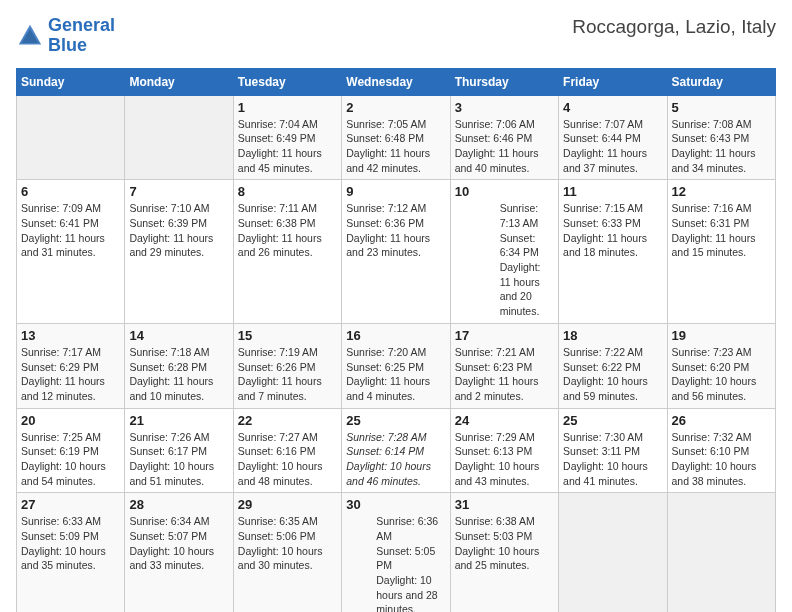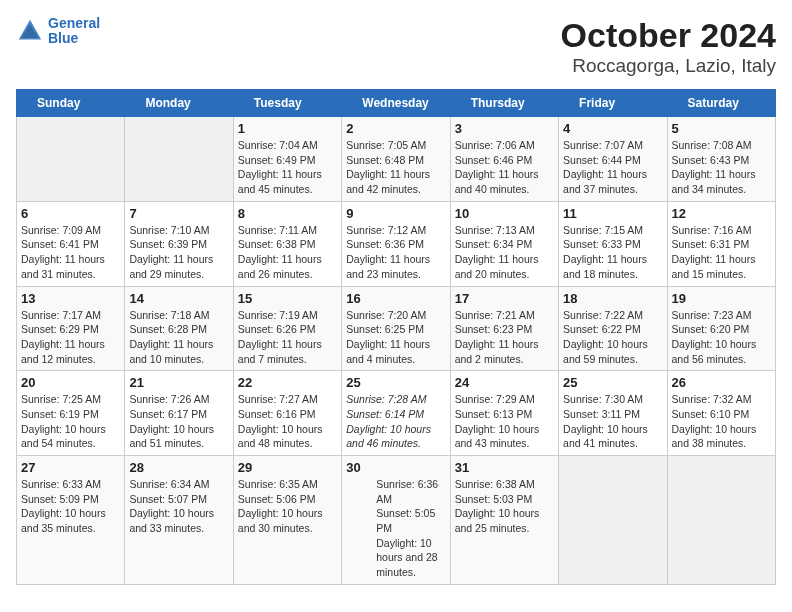--- a/index.html
+++ b/index.html
@@ -14,21 +14,21 @@
       display: flex;
       justify-content: space-between;
       align-items: flex-start;
       margin-bottom: 12px;
     }
     .logo {
       display: flex;
       align-items: center;
     }
     .logo-text {
-      font-size: 14px;
+      font-size: 18px;
       font-weight: bold;
       color: #333;
       line-height: 1.1;
     }
     .logo-text span {
       color: #2a6ebb;
     }
     .logo-icon {
       width: 28px;
       height: 28px;
@@ -47,21 +47,21 @@
       color: #444;
     }
     table {
       width: 100%;
       border-collapse: collapse;
       font-size: 11px;
     }
     thead tr th {
       background: #2a6ebb;
       color: #fff;
-      padding: 6px 20px;
+      padding: 6px 4px;
       text-align: left;
       font-size: 12px;
       font-weight: bold;
       border: 1px solid #2a6ebb;
     }
     tbody tr td {
       border: 1px solid #ccc;
       vertical-align: top;
       padding: 4px;
       min-height: 80px;
@@ -94,21 +94,20 @@
     <svg class="logo-icon" viewBox="0 0 40 40">
       <polygon points="20,4 36,32 4,32" fill="#2a6ebb" opacity="0.85"></polygon>
       <polygon points="20,10 32,30 8,30" fill="#1a4e8a" opacity="0.5"></polygon>
     </svg>
     <div class="logo-text">
       <div><span>General</span></div>
       <div><span style="color:#2a6ebb">Blue</span></div>
     </div>
   </div>
   <div class="title-block">
-    <div class="month-title">October 2024</div>
     <div class="subtitle">Roccagorga, Lazio, Italy</div>
   </div>
 </div>
 
 <table>
   <thead>
     <tr>
     <th>Sunday</th>
         <th>Monday</th>
         <th>Tuesday</th>
@@ -173,21 +172,21 @@
 Daylight: 11 hours and 26 minutes.</div>
         </td>
         <td>
           <div class="day-number">9</div>
           <div class="day-info" style="white-space: pre-line;">Sunrise: 7:12 AM
 Sunset: 6:36 PM
 Daylight: 11 hours and 23 minutes.</div>
         </td>
         <td>
           <div class="day-number">10</div>
-          <div class="day-info" style="white-space: pre-line;">Sunrise: 7:13 AM
+          <div class="day-info" style="white-space: pre-line; margin-left: 45px;">Sunrise: 7:13 AM
 Sunset: 6:34 PM
 Daylight: 11 hours and 20 minutes.</div>
         </td>
         <td>
           <div class="day-number">11</div>
           <div class="day-info" style="white-space: pre-line;">Sunrise: 7:15 AM
 Sunset: 6:33 PM
 Daylight: 11 hours and 18 minutes.</div>
         </td>
         <td>

